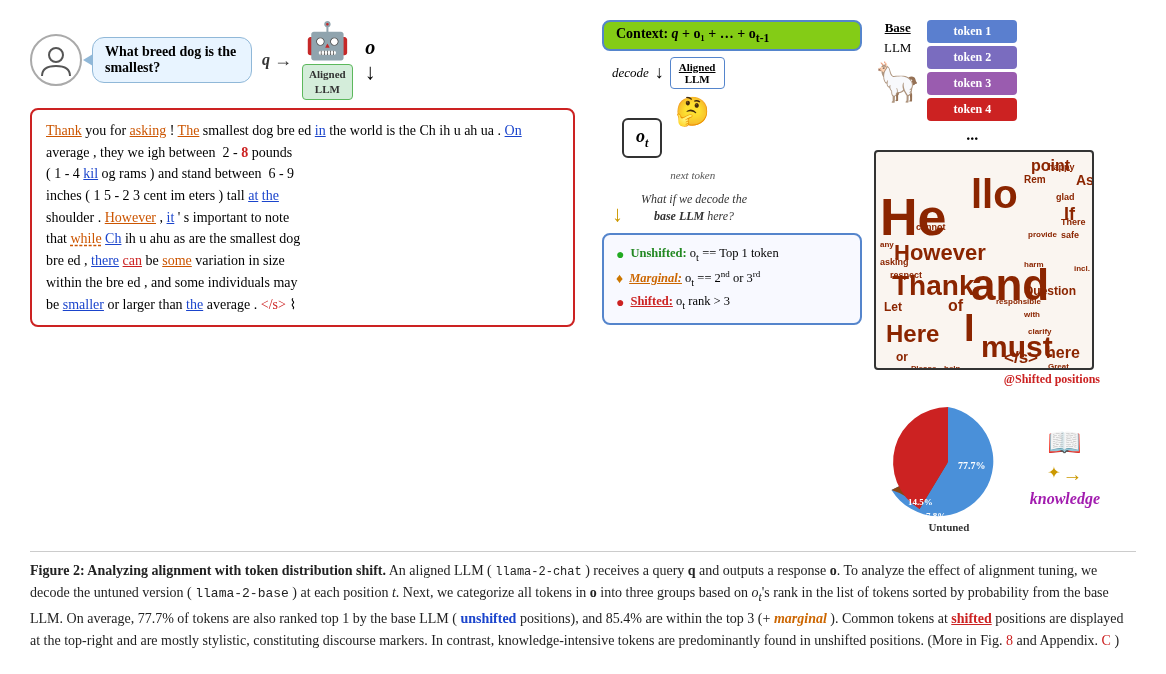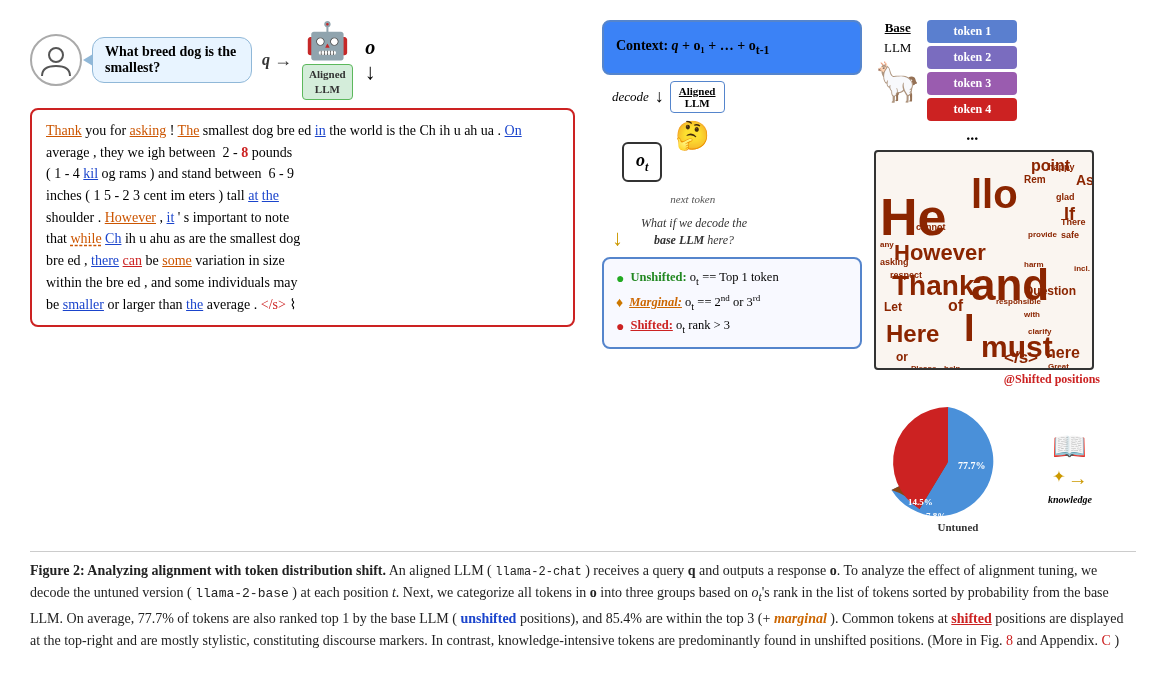--- a/index.html
+++ b/index.html
@@ -119,22 +119,22 @@
     .response-box .underline-orange { text-decoration: underline; color: #cc5500; }
     .response-box .underline-blue { text-decoration: underline; color: #1a44cc; text-align: center; }
     .response-box .underline-red { text-decoration: underline; color: #cc2222; }
     .response-box .red-text { color: #cc2222; }
     .response-box .num-red { color: #cc2222; font-weight: bold; }
 
     
     .context-box {
       border: 2px solid #5585cc;
       border-radius: 8px;
-      padding: 16px 12px;
-      background: #3b82f6;
+      padding: 4px 12px;
+      background: #84cc16;
       font-size: 13px;
       display: flex;
       flex-direction: column;
       gap: 4px;
     }
 
     .aligned-llm-small {
       border: 1.5px solid #5585cc;
       border-radius: 4px;
       padding: 3px 8px;
@@ -221,23 +221,23 @@
       padding: 4px;
     }
 
     .pie-container {
       width: 160px;
       height: 140px;
       position: relative;
     }
 
     .knowledge-label {
-      font-size: 10px;
-      font-weight: bold;
-      color: #000000;
+      font-size: 16px;
+      font-weight: bold;
+      color: #a21caf;
       font-style: italic;
     }
 
     
     .legend-box {
       border: 2px solid #5585cc;
       border-radius: 8px;
       padding: 8px 12px;
       font-size: 12.5px;
       background: #f8f9ff;

